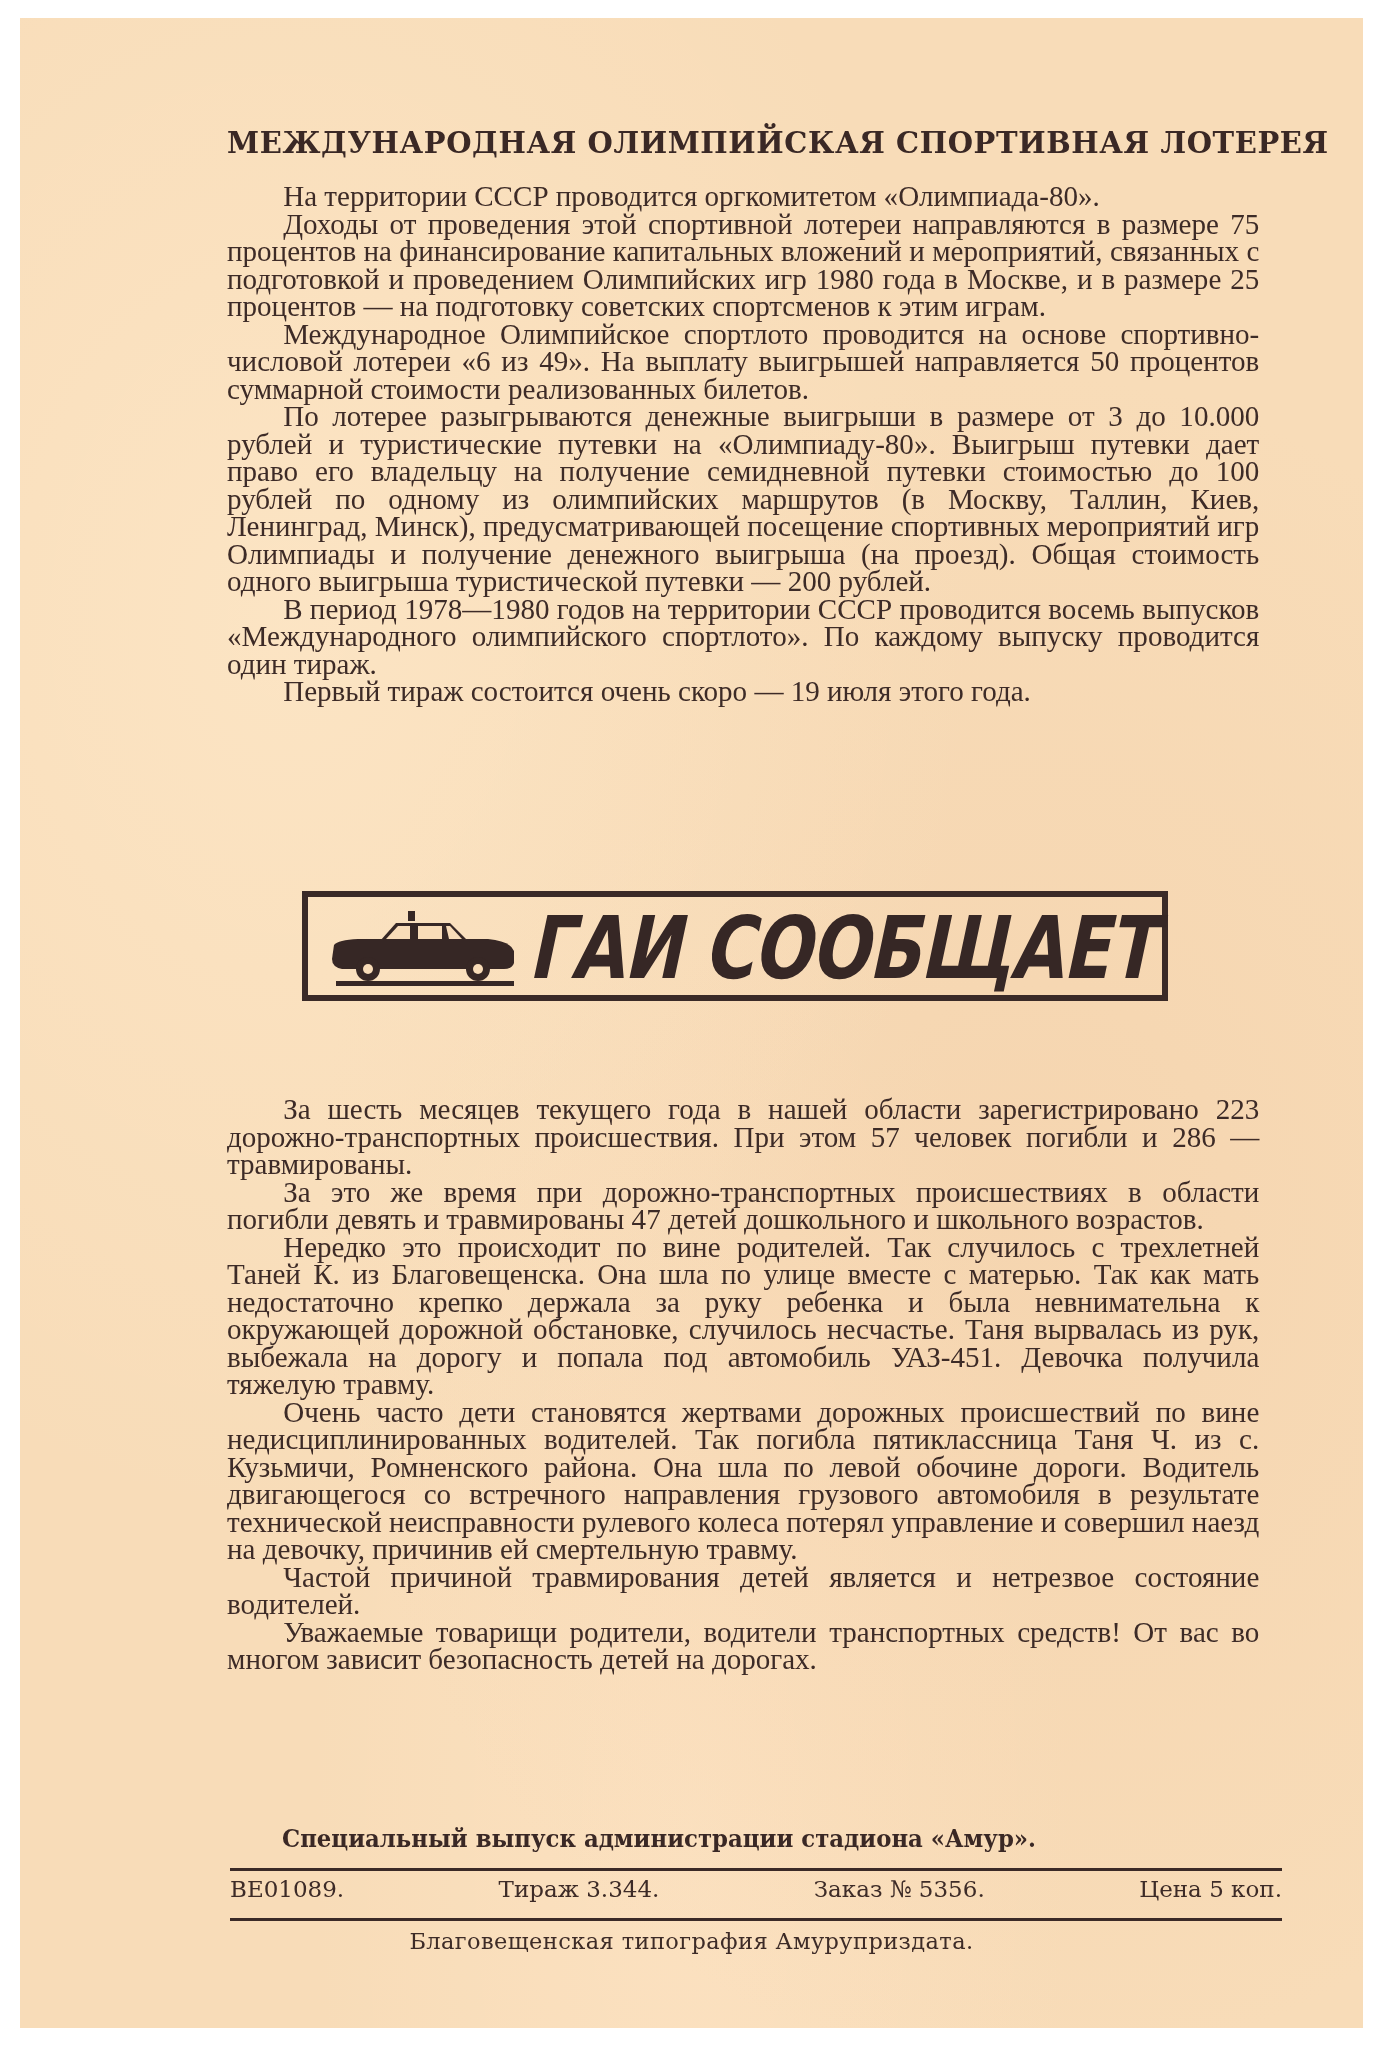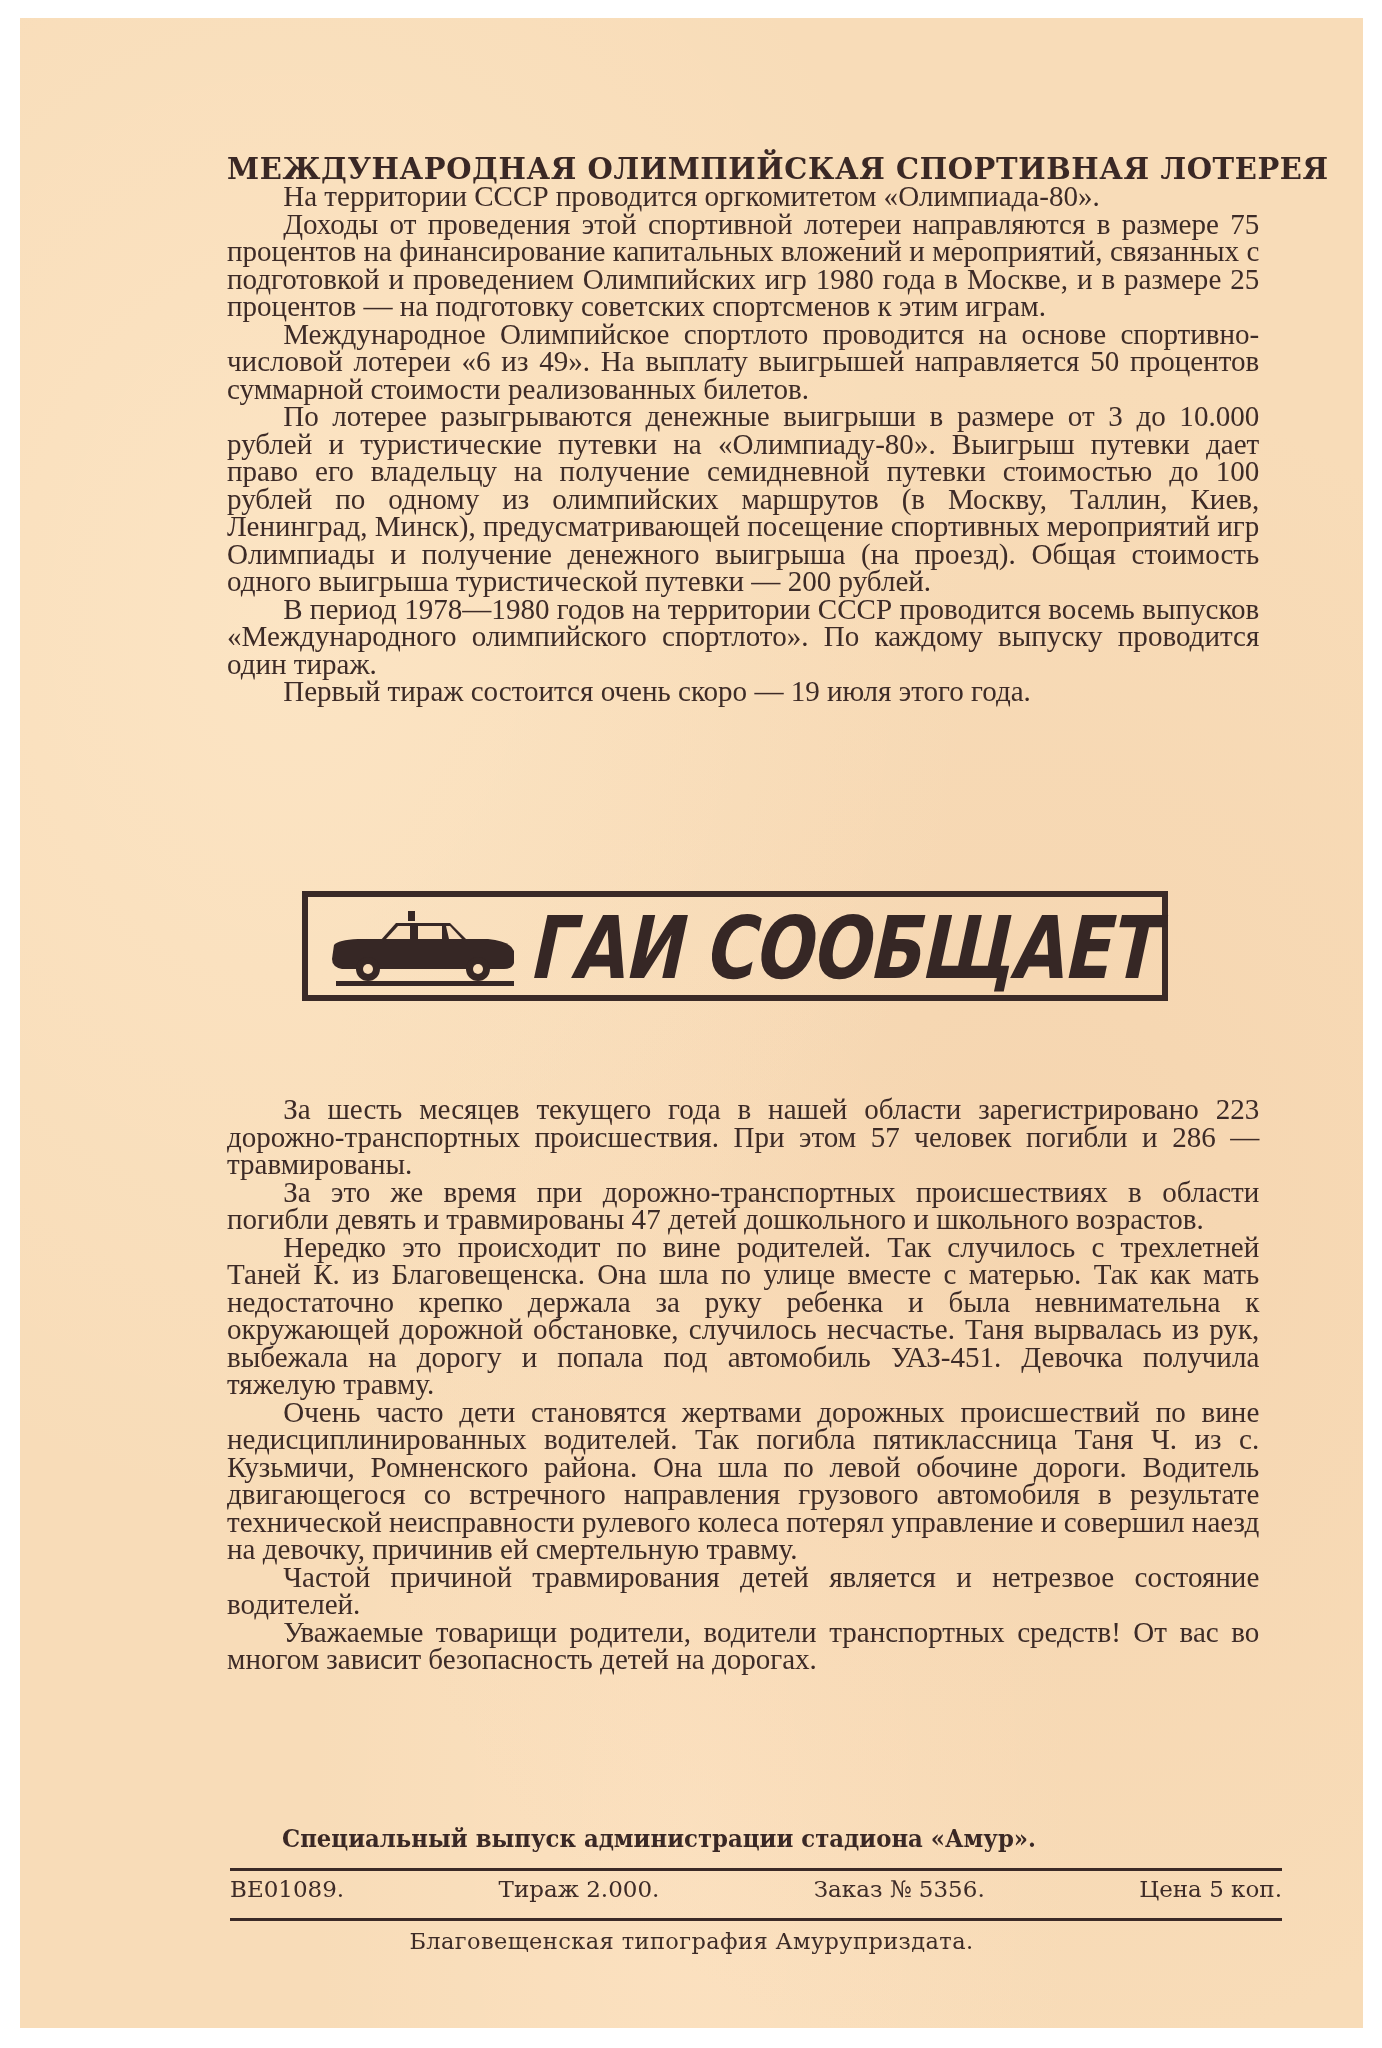--- a/index.html
+++ b/index.html
@@ -32,21 +32,20 @@
       width: 1048px;
     }
     .title {
       top: 108px;
       font-family: "DejaVu Serif", serif;
       font-weight: bold;
       font-size: 29px;
       letter-spacing: 0.6px;
       white-space: nowrap;
       color: #3a2825;
-      margin-top: 26px;
     }
     .body-text {
       font-family: "Liberation Serif", serif;
       font-size: 29.5px;
       line-height: 27.5px;
       text-align: justify;
       color: #3d2b27;
     }
     .body-text p {
       margin: 0;
@@ -190,21 +189,21 @@
     <p>Частой причиной травмирования детей является и нетрезвое со­стояние водителей.</p>
     <p>Уважаемые товарищи родители, водители транспортных средств! От вас во многом зависит безопасность детей на дорогах.</p>
   </div>
 
   <div class="special">Специальный выпуск администрации стадиона «Амур».</div>
 
   <div class="rule r1"></div>
 
   <div class="imprint">
     <span>ВЕ01089.</span>
-    <span>Тираж 2.000.</span>
+    <span>Тираж 3.344.</span>
     <span>Заказ № 5356.</span>
     <span>Цена 5 коп.</span>
   </div>
 
   <div class="rule r2"></div>
 
   <div class="printer">Благовещенская типография Амуруприздата.</div>
 
 </div>
 

